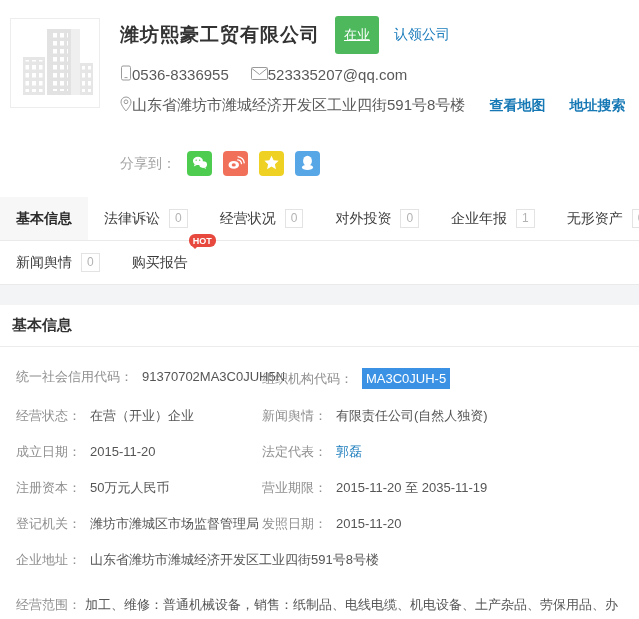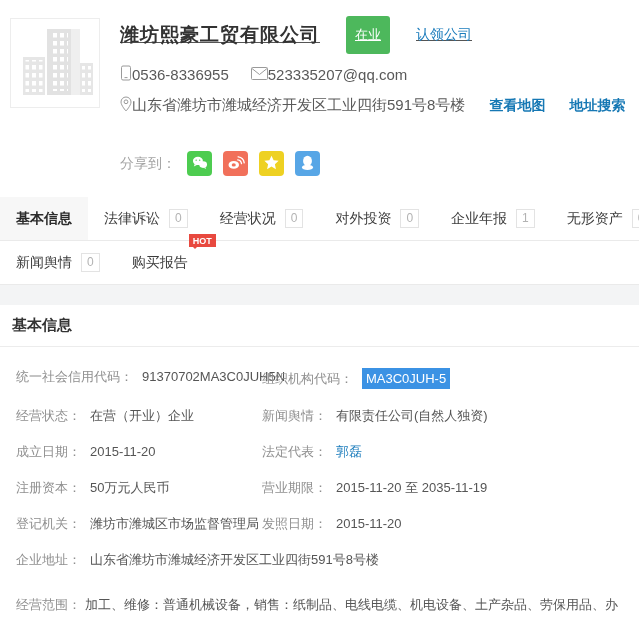--- a/index.html
+++ b/index.html
@@ -7,21 +7,21 @@
   body {
     width:639px; height:619px; overflow:hidden;
     font-family:"Liberation Sans","DejaVu Sans",sans-serif;
     color:#555;
   }
   
   .header { display:flex; padding:18px 12px 0 10px; gap:20px; }
   .logo-box { width:90px; height:90px; border:1px solid #ededed; flex-shrink:0;
               display:flex; align-items:center; justify-content:center; background:#fff; }
   .info { padding-top:2px; flex:1; }
-  .name-row { display:flex; align-items:center; gap:26px; height:30px;text-decoration:underline; }
+  .name-row { display:flex; align-items:center; gap:15px; height:30px; }
   .company-name { font-size:19px; font-weight:bold; color:#333; letter-spacing:1px; }
   .status-badge { background:#4db85c; color:#fff; font-size:13px; padding:10px 9px;
                   border-radius:3px; text-decoration:underline; cursor:pointer; }
   .claim-link { color:#1b7cbc; font-size:14px; text-decoration:none; cursor:pointer; }
   .contact-row { display:flex; align-items:center; margin-top:15px; font-size:15px; color:#595959; }
   .c-item { display:flex; align-items:center; }
   .c-item + .c-item { margin-left:22px; }
   .addr-row { display:flex; align-items:center; margin-top:12px; font-size:15px; color:#595959; }
   .addr-link { color:#1678b4; font-size:14px; font-weight:bold; margin-left:24px;
                text-decoration:none; cursor:pointer; }
@@ -35,21 +35,21 @@
   .ic-qq     { background:#57a6e6; }
   
   .tabs-block { margin-top:21px; }
   .tab-row { display:flex; border-bottom:1px solid #eaeaea; height:44px; }
   .tab { display:flex; align-items:center; padding:0 16px; gap:9px; font-size:14px;
          color:#3c3c3c; cursor:pointer; position:relative; white-space:nowrap; }
   .tab.active { background:#f7f7f7; font-weight:bold; color:#2b2b2b; }
   .tab-count { border:1px solid #e3e3e3; color:#b3b3b3; font-size:12px; min-width:12px;
                text-align:center; padding:2px 5px; background:#fff; line-height:13px; }
   .hot-badge { position:absolute; top:-7px; right:-12px; background:#e8493f; color:#fff;
-               font-size:9px; font-weight:bold; padding:2px 4px 1px; border-radius:0;
+               font-size:9px; font-weight:bold; padding:2px 4px 1px; border-radius:6px;
                line-height:10px; }
   .hot-badge::after { content:""; position:absolute; bottom:-5px; left:3px;
                border:3px solid transparent; border-top-color:#e8493f; }
   
   .gray-gap { height:20px; background:#f3f4f5; }
   .card { background:#fff; border-bottom:1px solid #e4e7ea; }
   .card-head { height:42px; display:flex; align-items:center; padding:0 12px;
                font-size:15px; font-weight:bold; color:#333; border-bottom:1px solid #ececec; }
   .card-body { padding:21px 16px 12px; font-size:13px; }
   .frow { display:grid; grid-template-columns:246px 1fr; margin-bottom:18px; }

